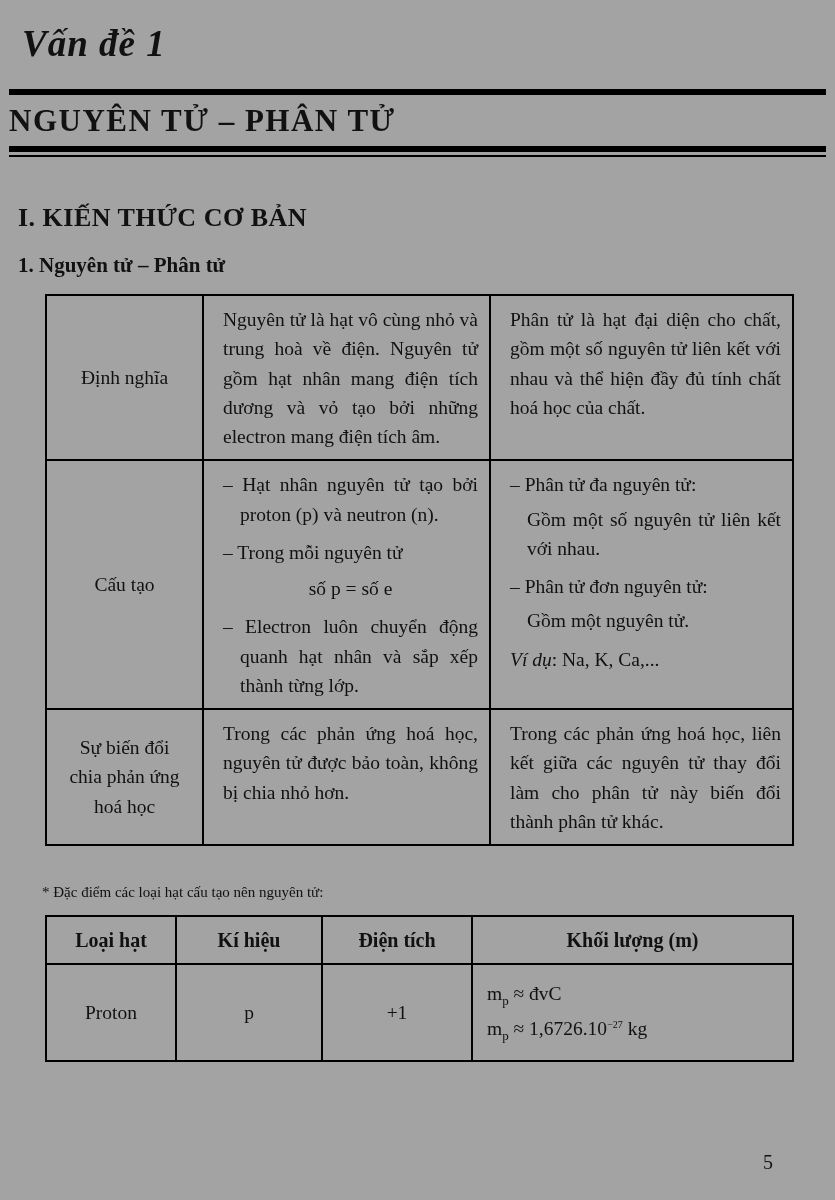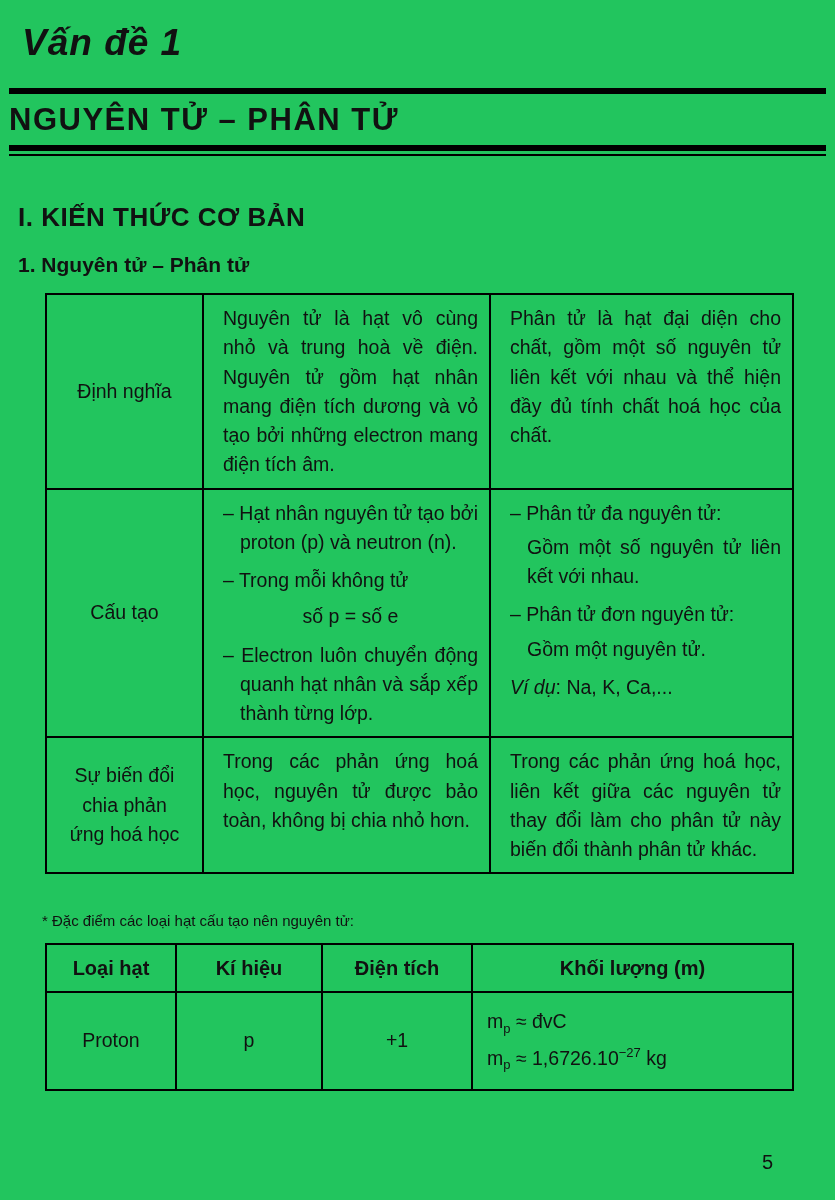--- a/index.html
+++ b/index.html
@@ -1,22 +1,22 @@
 <!DOCTYPE html>
 <html><head>
 <meta charset="utf-8">
 <style>
   html,body { margin:0; padding:0; background:#e8e8e8; }
   .page {
     position:relative;
     width:835px; height:1200px;
     margin:0 auto;
-    background:#22c55e;
+    background:#a3a3a3;
     color:#111;
-    font-family:Liberation Sans, sans-serif;
+    font-family:Liberation Serif, serif;
     overflow:hidden;
     box-sizing:border-box;
   }
 
   
   .kicker {
     margin:22px 0 0 22px;
     font-size:37px;
     font-weight:bold;
     font-style:italic;
@@ -86,21 +86,21 @@
   .note {
     margin:38px 0 0 42px;
     font-size:15px;
   }
 
   .t2 td { vertical-align:middle; }
   .t2 .center-cell { text-align:center; height:94px; }
   .t2 .mass-cell { padding:10px 8px 10px 14px; }
   .t2 .mass-cell div { margin:4px 0; }
   sub { font-size:13px; }
-  sup { font-size:13px; }
+  sup { font-size:10px; }
 
   .pagenum {
     position:absolute;
     right:62px;
     bottom:26px;
     font-size:20px;
   }
 </style>
 </head>
 <body>
@@ -132,21 +132,21 @@
         <p>Nguyên tử là hạt vô cùng nhỏ và trung hoà về điện. Nguyên tử gồm hạt nhân mang điện tích dương và vỏ tạo bởi những electron mang điện tích âm.</p>
       </td>
       <td class="body-cell">
         <p>Phân tử là hạt đại diện cho chất, gồm một số nguyên tử liên kết với nhau và thể hiện đầy đủ tính chất hoá học của chất.</p>
       </td>
     </tr>
     <tr>
       <td class="label-cell">Cấu tạo</td>
       <td class="body-cell">
         <p class="li">– Hạt nhân nguyên tử tạo bởi proton (p) và neutron (n).</p>
-        <p class="li" style="margin-bottom:0">– Trong mỗi không tử</p>
+        <p class="li" style="margin-bottom:0">– Trong mỗi nguyên tử</p>
         <p class="formula">số p = số e</p>
         <p class="li">– Electron luôn chuyển động quanh hạt nhân và sắp xếp thành từng lớp.</p>
       </td>
       <td class="body-cell">
         <p class="li" style="margin-bottom:5px">– Phân tử đa nguyên tử:</p>
         <p class="detail">Gồm một số nguyên tử liên kết với nhau.</p>
         <p class="li" style="margin-bottom:5px">– Phân tử đơn nguyên tử:</p>
         <p class="detail">Gồm một nguyên tử.</p>
         <p class="example"><span class="ex-label">Ví dụ</span><span>: Na, K, Ca,...</span></p>
       </td>

